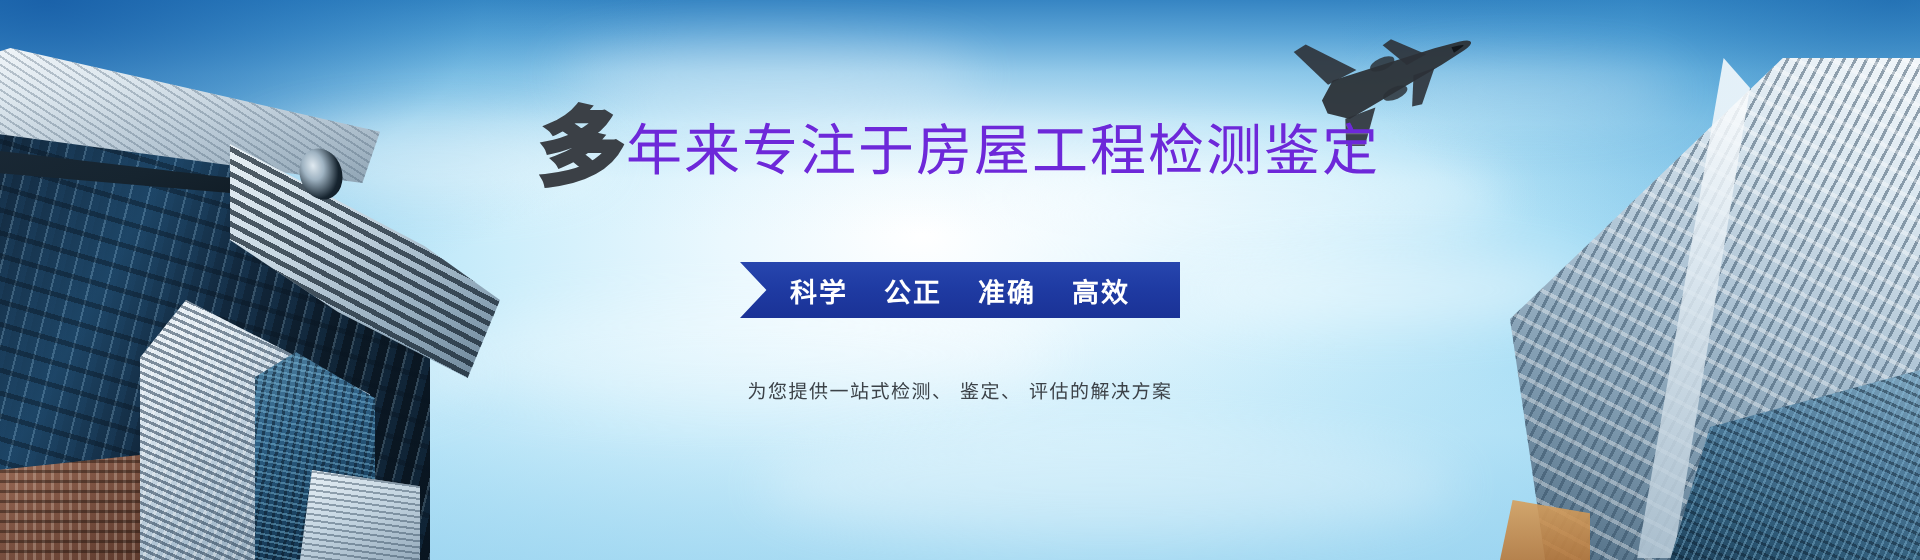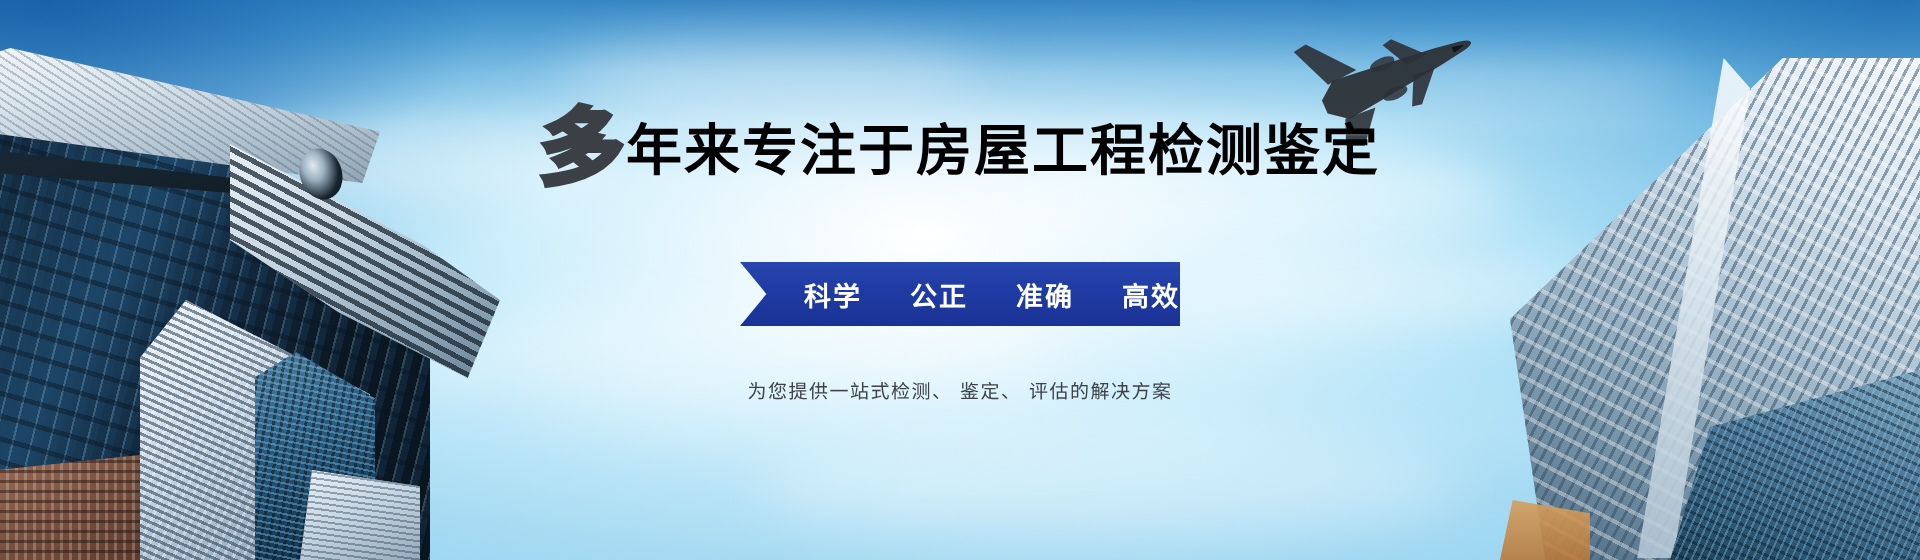--- a/index.html
+++ b/index.html
@@ -259,40 +259,40 @@
     font-size:84px; line-height:.92;
     font-weight:700;
     color:transparent;
     -webkit-text-stroke:5px #3b4046;
     letter-spacing:0;
     transform:translateY(6px) skewX(-2deg);
     font-family:"DejaVu Sans","Liberation Sans",sans-serif;
   }
   .head-rest{
     font-size:56px; line-height:1.05;
-    font-weight:700;
-    color:#000000;
+    font-weight:400;
+    color:#6d28d9;
     letter-spacing:2px;
     font-family:"DejaVu Sans","Liberation Sans",sans-serif;
     text-shadow:0 1px 0 rgba(255,255,255,.25);
   }
 
   
   .ribbon-wrap{
     position:absolute; left:0; right:0; top:262px;
     display:flex; justify-content:center;
     pointer-events:none;
   }
   .ribbon{
     position:relative;
-    width:440px; height:64px;
+    width:440px; height:56px;
     background:linear-gradient(180deg,#2746ae 0%,#1f3ba3 45%,#1a3296 100%);
     clip-path:polygon(0% 0%, 100% 0%, 100% 100%, 0% 100%, 6% 50%);
-    display:flex; align-items:center; justify-content:flex-end;
-    gap:48px;
+    display:flex; align-items:center; justify-content:center;
+    gap:36px;
     box-shadow:0 2px 6px rgba(20,50,120,.25);
   }
   .ribbon-item{
     color:#ffffff;
     font-size:27px;
     font-weight:600;
     letter-spacing:2px;
     font-family:"DejaVu Sans","Liberation Sans",sans-serif;
     white-space:nowrap;
   }

